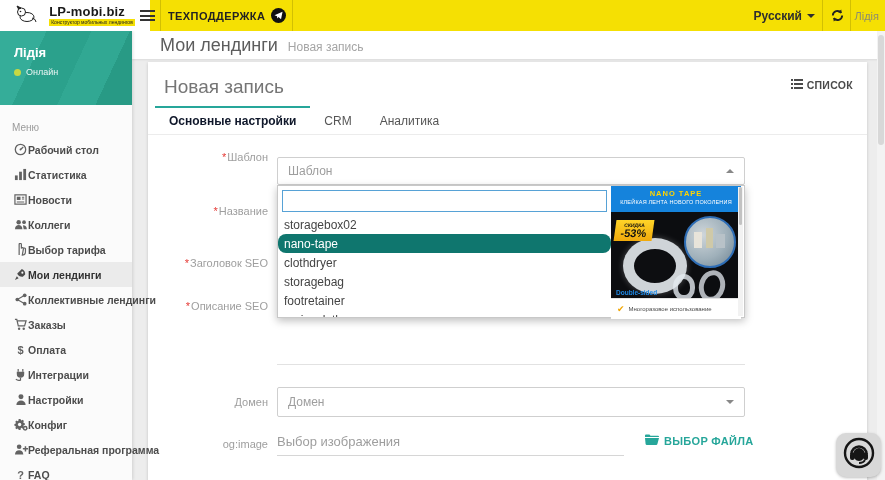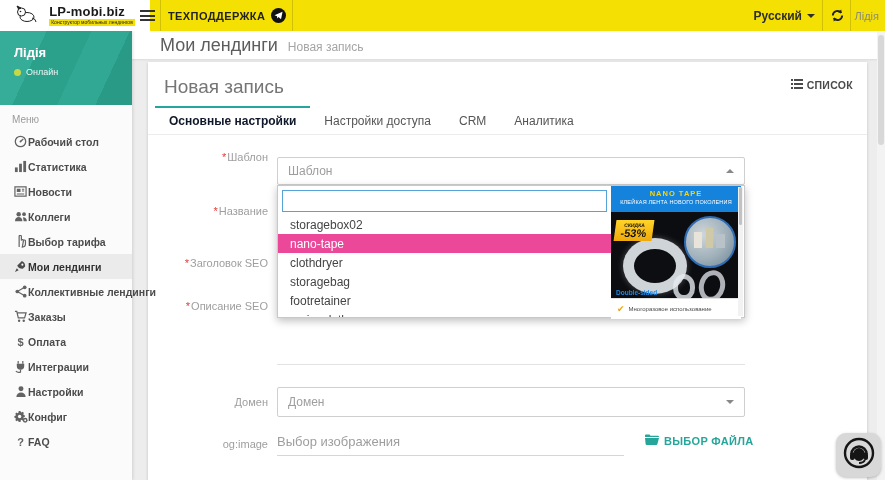--- a/index.html
+++ b/index.html
@@ -26,21 +26,21 @@
   .tb-user { position:absolute; right:6px; top:0; height:31px; display:flex; align-items:center; font-size:11px; color:#8c8c70; cursor:pointer; }
 
   
   .sidebar { position:absolute; left:0; top:31px; width:132px; bottom:0; background:#fbfbfb; box-shadow:1px 0 3px rgba(0,0,0,.12); z-index:30; }
   .profile { position:relative; width:132px; height:74px; color:#fff; padding:14px 0 0 14px;
     background:linear-gradient(115deg,#35ad99 0%,#35ad99 28%,#2ba18c 28%,#2ba18c 55%,#31a893 55%,#31a893 78%,#289a85 78%);
   }
   .profile-name { font-size:13px; font-weight:bold; margin-bottom:7px; }
   .profile-status { display:flex; align-items:center; gap:5px; font-size:9px; color:rgba(255,255,255,.9); }
   .status-dot { width:7px; height:7px; border-radius:50%; background:#c6d843; }
-  .menu-label { padding:9px 12px 4px; font-size:10px; color:#9a9a9a; }
+  .menu-label { padding:17px 12px 4px; font-size:10px; color:#9a9a9a; }
   .menu-item { height:25px; display:flex; align-items:center; padding-left:13px; cursor:pointer; }
   .menu-item.active { background:#ebebeb; }
   .menu-item .mi { width:15px; height:13px; display:flex; align-items:center; justify-content:center; color:#636363; font-size:11px; font-weight:bold; flex:none; }
   .menu-item .ml { font-size:10.5px; font-weight:bold; color:#4c4c4c; white-space:nowrap; }
   .menu-item.active .ml { color:#323232; }
 
   
   .main { position:absolute; left:132px; top:31px; right:0; bottom:0; background:#ededed; overflow:hidden; }
   .page-head { position:absolute; left:0; top:0; right:0; height:28px; background:#fff; box-shadow:0 1px 2px rgba(0,0,0,.08); display:flex; align-items:center; padding-left:28px; gap:10px; }
   .page-title { font-size:18px; color:#5d5d5d; }
@@ -58,22 +58,22 @@
   .req { color:#e53935; margin-right:1px; }
   .select-box { position:absolute; left:129px; width:468px; height:28px; border:1px solid #cfcfcf; border-radius:2px; background:#fff; display:flex; align-items:center; padding:0 10px; cursor:pointer; }
   .select-ph { font-size:12px; color:#9e9e9e; flex:1; }
   .arr-up { width:0; height:0; border-left:4px solid transparent; border-right:4px solid transparent; border-bottom:4px solid #888; }
   .arr-dn { width:0; height:0; border-left:4px solid transparent; border-right:4px solid transparent; border-top:4px solid #888; }
 
   .dd-panel { position:absolute; left:129px; top:123px; width:468px; height:133px; background:#fff; border:1px solid #c8c8c8; box-shadow:0 3px 8px rgba(0,0,0,.25); z-index:20; display:flex; }
   .dd-left { position:relative; width:333px; height:100%; overflow:hidden; }
   .dd-search { position:absolute; left:4px; top:4px; width:325px; height:22px; border:1px solid #57a2d6; background:#fff; font-size:12px; padding:0 5px; color:#333; font-family:inherit; outline:none; }
   .dd-options { position:absolute; left:0; top:29px; right:0; }
-  .dd-opt { height:19px; display:flex; align-items:center; padding-left:12px; font-size:12px; color:#444; cursor:pointer; }
-  .dd-opt.hl { background:#ec4899; color:#fff; }
+  .dd-opt { height:19px; display:flex; align-items:center; padding-left:6px; font-size:12px; color:#444; cursor:pointer; }
+  .dd-opt.hl { background:#0f766e; color:#fff;border-radius:8px; }
   .dd-scroll { position:absolute; right:1px; top:1px; bottom:1px; width:5px; background:#f2f2f2; }
   .dd-scroll b { position:absolute; top:0; left:1px; width:3px; height:38px; background:#c2c2c2; border-radius:2px; }
 
   
   .pv { position:relative; width:130px; height:146px; overflow:hidden; flex:none; }
   .pv-header { height:26px; background:#1583dc; text-align:center; padding-top:3px; }
   .pv-title { font-size:7.5px; font-weight:bold; color:#ffd400; letter-spacing:1px; line-height:1.3; }
   .pv-sub { font-size:5.5px; color:#fff; letter-spacing:.2px; }
   .pv-body { position:relative; height:86px; background:#0c0d10; overflow:hidden; }
   .pv-badge { position:absolute; left:4px; top:8px; background:linear-gradient(#ffd428,#f0a90c); color:#111; padding:2px 6px; transform:skewX(-8deg); text-align:center; }
@@ -274,20 +274,30 @@
               <path d="M5 1 h2 l.3 1.2 1 .4 1-.7 1.4 1.4-.7 1 .4 1 1.2.3 v2 l-1.2.3-.4 1 .7 1-1.4 1.4-1-.7-1 .4L7 13 H5 l-.3-1.2-1-.4-1 .7-1.4-1.4.7-1-.4-1L.4 8.4 v-2 l1.2-.3.4-1-.7-1L2.7 2.7 l1 .7 1-.4z"></path>
               <circle cx="6" cy="7" r="1.8" fill="#fbfbfb"></circle>
             </g>
             <circle cx="12" cy="11" r="2.6" fill="#636363"></circle>
             <circle cx="12" cy="11" r="1" fill="#fbfbfb"></circle>
           </svg>
       </span>
       <span class="ml">Конфиг</span>
     </div>
     <div class="menu-item">
+      <span class="mi">
+        <svg width="14" height="13" viewBox="0 0 15 14" fill="#636363">
+            <circle cx="5.5" cy="4" r="2.5"></circle>
+            <path d="M1 12.5 c0-3.2 2.1-4.7 4.5-4.7 s4.5 1.5 4.5 4.7z"></path>
+            <path d="M11.5 3.5 h1.6 v2 h2 v1.6 h-2 v2 h-1.6 v-2 h-2 V5.5 h2z"></path>
+          </svg>
+      </span>
+      <span class="ml">Реферальная программа</span>
+    </div>
+    <div class="menu-item">
       <span class="mi">?</span>
       <span class="ml">FAQ</span>
     </div>
   </div>
 
   <div class="main">
     <div class="page-head">
       <span class="page-title">Мои лендинги</span>
       <span class="breadcrumb">Новая запись</span>
     </div>
@@ -306,23 +316,20 @@
             </svg>
         </span>
         <span>СПИСОК</span>
       </div>
 
       <div class="tabs">
         <div class="tab active">
             <span>Основные настройки</span>
           </div>
         <div class="tab">
-            <span>Настройки доступа</span>
-          </div>
-        <div class="tab">
             <span>CRM</span>
           </div>
         <div class="tab">
             <span>Аналитика</span>
           </div>
       </div>
 
       <div class="flabel" style="top:89px"><span class="req">*</span><span>Шаблон</span></div>
       <div class="flabel" style="top:143px"><span class="req">*</span><span>Название</span></div>
       <div class="flabel" style="top:195px"><span class="req">*</span><span>Заголовок SEO</span></div>

